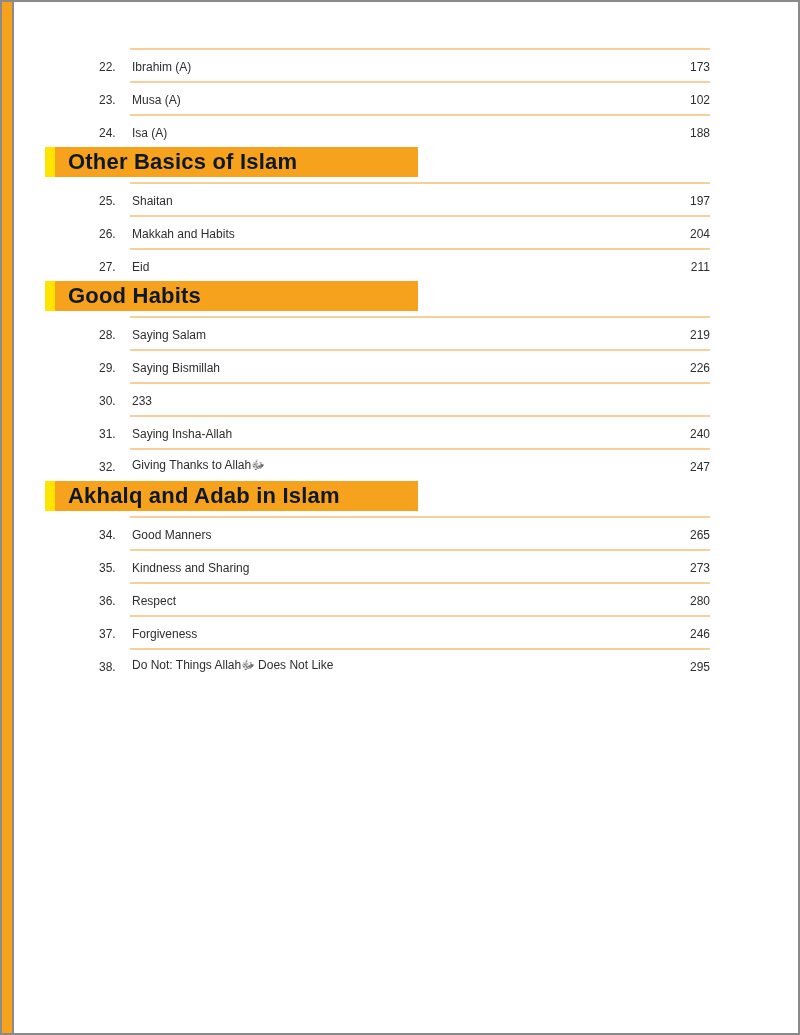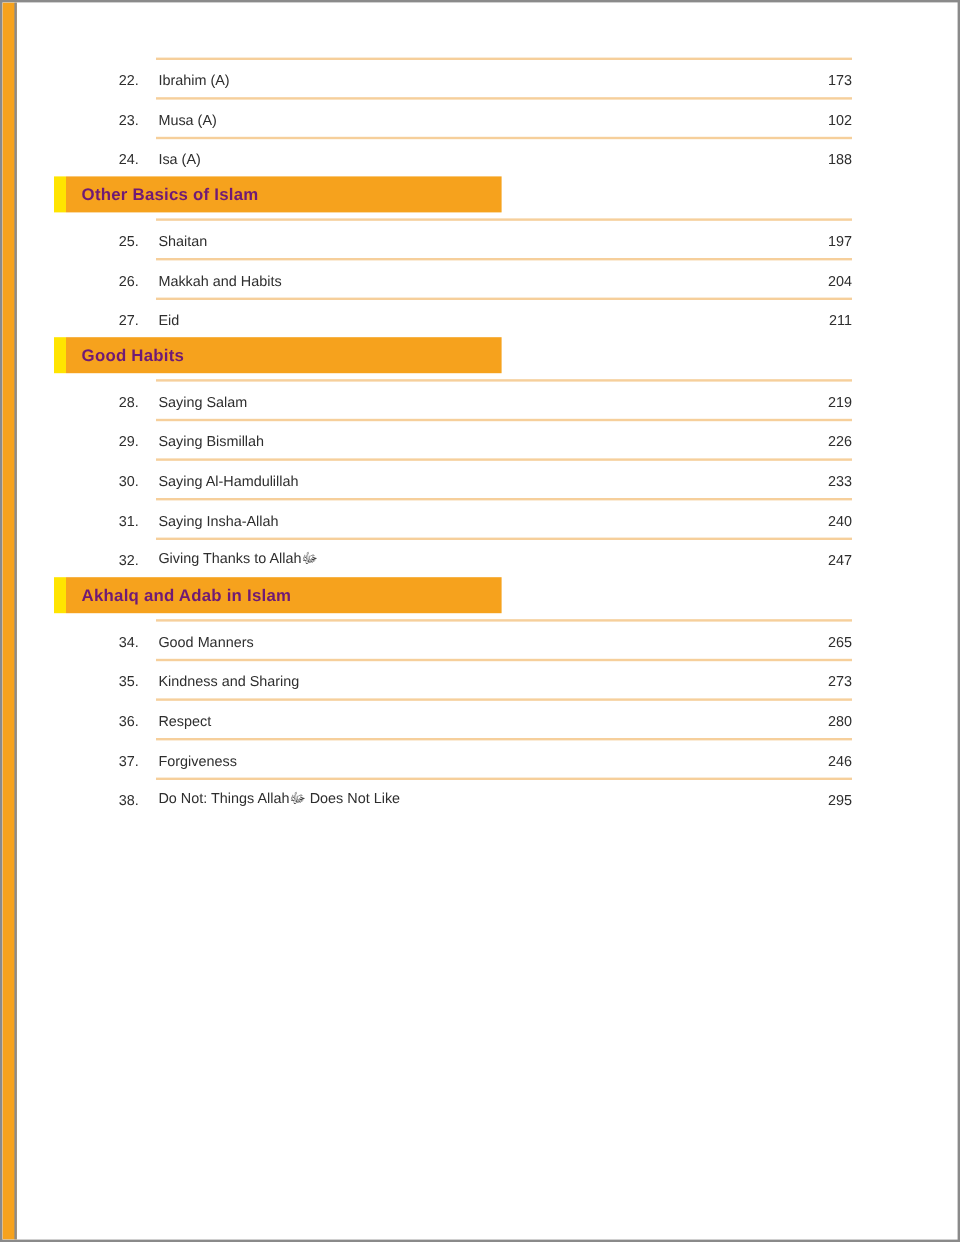--- a/index.html
+++ b/index.html
@@ -48,24 +48,24 @@
     flex: 0 0 auto;
   }
   .section-header .bar {
     flex: 1 1 auto;
     background: #f6a21d;
     display: flex;
     align-items: center;
     padding-left: 13px;
   }
   .section-header .bar .label {
-    font-size: 14px;
+    font-size: 22px;
     font-weight: 700;
     letter-spacing: 0.2px;
-    color: #701a75;
+    color: #0f172a;
     white-space: nowrap;
   }
   .entry {
     position: relative;
     height: 33px;
     margin-left: 97px;
     width: 611px;
     display: flex;
     align-items: center;
     padding-top: 4px;
@@ -154,21 +154,20 @@
           <span class="title">Saying Salam</span>
           <span class="pagenum">219</span>
         </div>
         <div class="entry">
           <span class="num">29.</span>
           <span class="title">Saying Bismillah</span>
           <span class="pagenum">226</span>
         </div>
         <div class="entry">
           <span class="num">30.</span>
-          <span class="title">Saying Al-Hamdulillah</span>
           <span class="pagenum">233</span>
         </div>
         <div class="entry">
           <span class="num">31.</span>
           <span class="title">Saying Insha-Allah</span>
           <span class="pagenum">240</span>
         </div>
         <div class="entry">
           <span class="num">32.</span>
           <span class="title">Giving Thanks to Allahﷻ</span>

